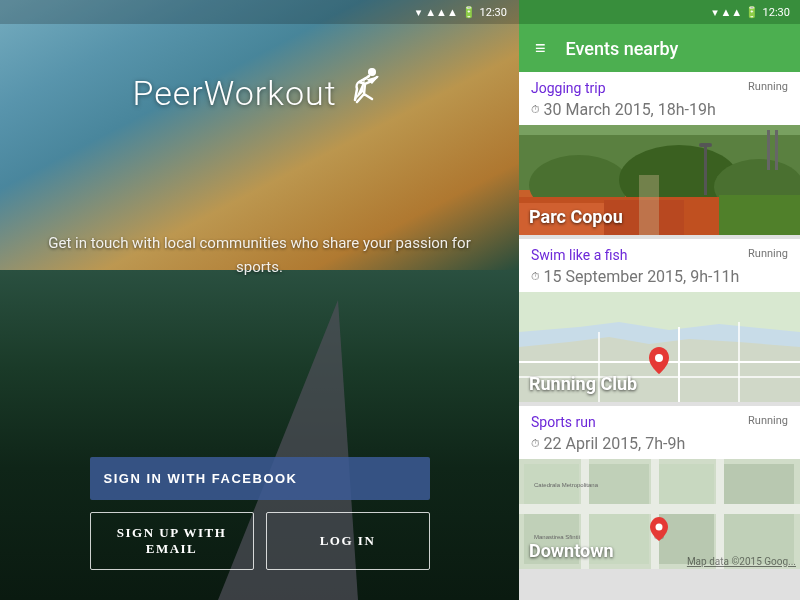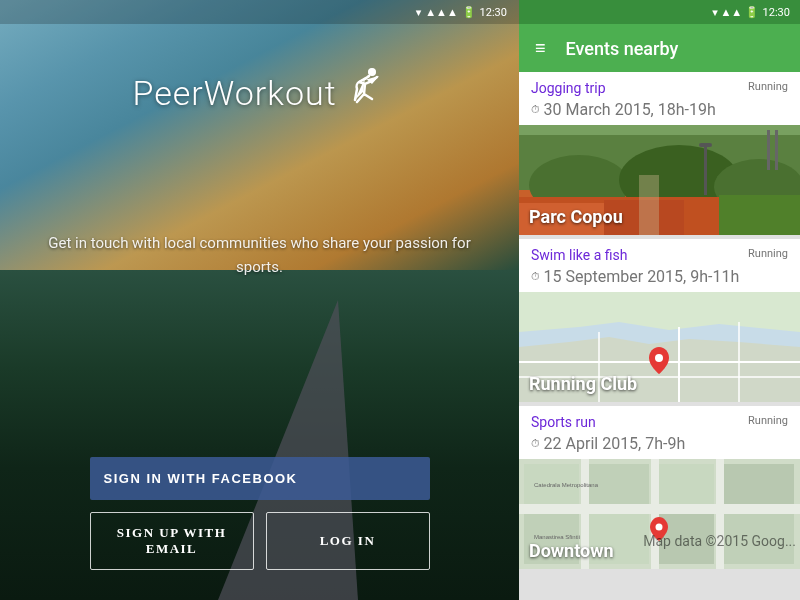--- a/index.html
+++ b/index.html
@@ -299,24 +299,25 @@
     .img-street {
       background: linear-gradient(to bottom right,
         #d4e8d4 0%, #c4d8c4 20%, #b8ccc8 40%,
         #c8d8c4 60%, #b4c8b8 80%, #a8bca8 100%
       );
       position: relative;
     }
 
     .map-credit {
       position: absolute;
-      bottom: 20px;
+      bottom: 2px;
       right: 4px;
-      font-size: 14px;
+      font-size: 10px;
       color: rgba(0,0,0,0.5);
+      text-decoration: underline;
     }
 
     .event-location-label {
       position: absolute;
       bottom: 8px;
       left: 10px;
       color: white;
       font-size: 18px;
       font-weight: 700;
       text-shadow: 0 1px 3px rgba(0,0,0,0.7);

